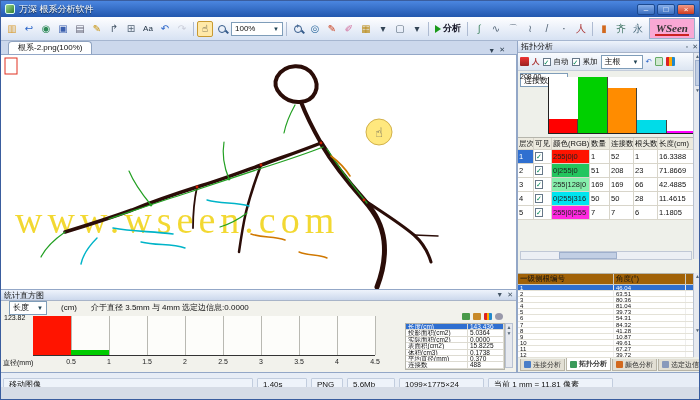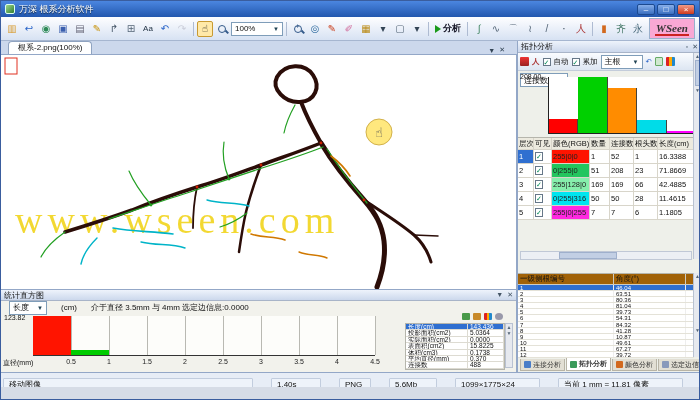--- a/index.html
+++ b/index.html
@@ -95,21 +95,21 @@
 .arow div{padding:0 2px;border-right:1px solid #eee;overflow:hidden}
 .arow.sel{background:#2f6fd0;color:#fff}
 .ascroll{position:absolute;right:0;top:232px;width:8px;height:84px;background:#e6e9ef;border-left:1px solid #b9c2d2;font-size:5px;color:#567;text-align:center}
 
 .rptabs{position:absolute;left:0;bottom:1px;height:13px;display:flex;gap:1px;padding-left:2px;font-size:7px;align-items:flex-end}
 .rptab{display:flex;align-items:center;gap:2px;height:12px;padding:0 3px;background:#e2dfd4;border:1px solid #b8b4a6;border-top:none;color:#333;white-space:nowrap}
 .rptab.active{background:#fff;font-weight:bold;height:13px}
 .tabico{width:7px;height:7px;border-radius:1px}
 
 .statusbar{position:absolute;top:371px;left:0;right:0;height:23px;background:#e7edf6;border-top:1px solid #93a7c7;
-  display:flex;gap:18px;padding:1px 2px;align-items:center}
+  display:flex;gap:4px;padding:1px 2px;align-items:center}
 .scell{height:12px;line-height:11px;font-size:8px;padding:0 5px;background:#eef3fa;border:1px solid #c2cdde;
   border-radius:1px;white-space:nowrap;overflow:hidden}
 .windowfoot{position:absolute;top:386px;left:0;right:0;bottom:0;background:#d6dce6}
 .icon-sq{border-radius:1px;display:inline-block}
 </style>
 </head>
 <body>
 
 <div id="app">
 

